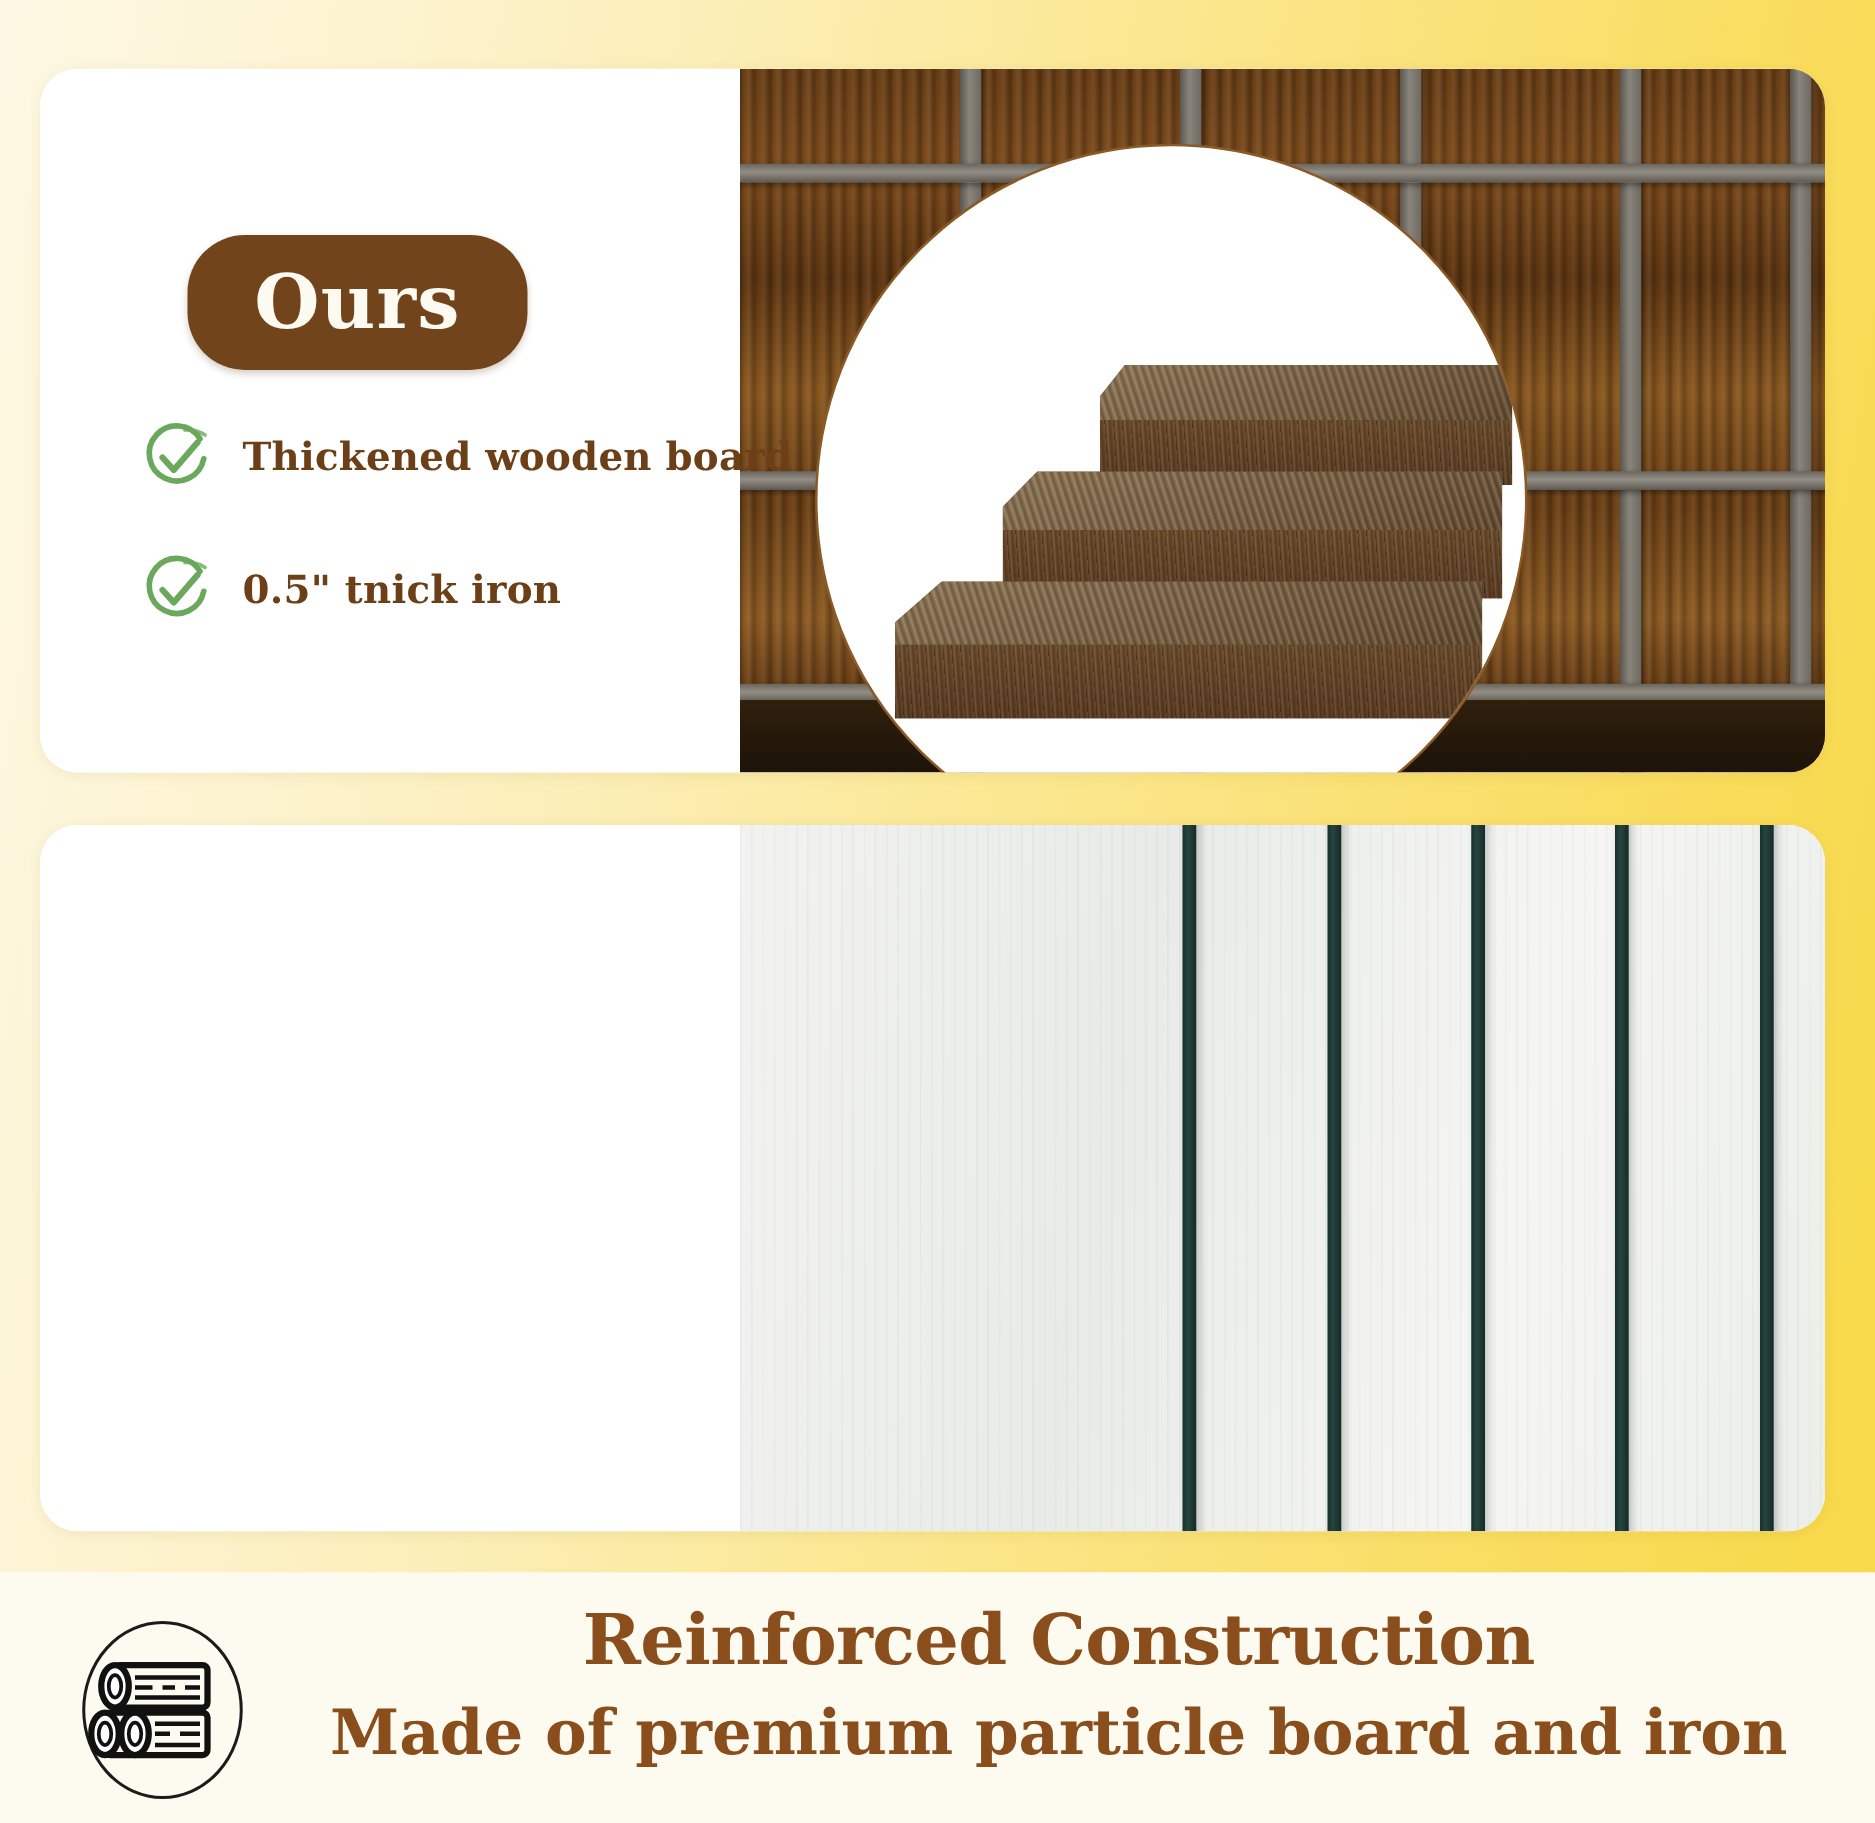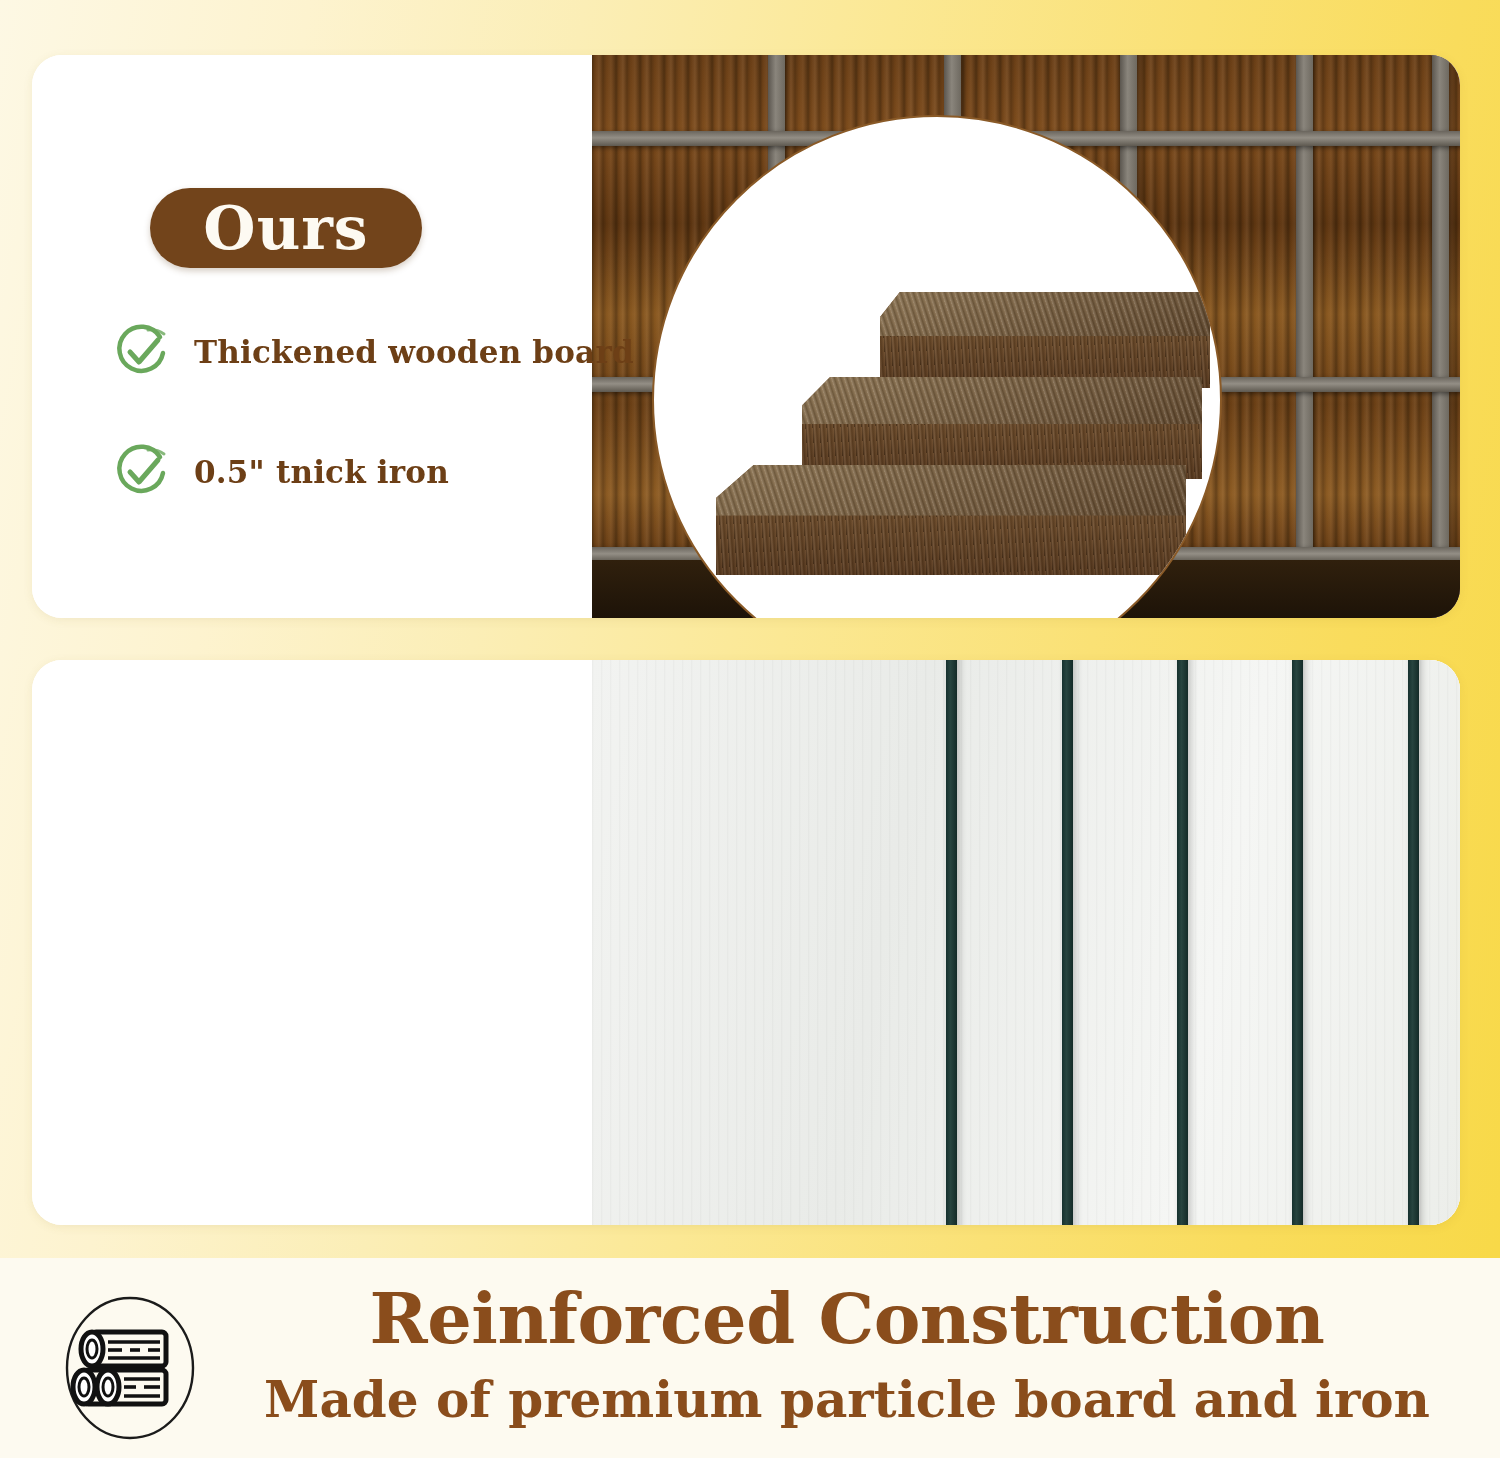--- a/index.html
+++ b/index.html
@@ -129,26 +129,26 @@
     position:absolute;
     background:#72441b;
     border-radius:46px;
     display:flex;align-items:center;justify-content:center;
     color:#fdfaf2;
     font-family:"DejaVu Serif", serif;
     font-weight:bold;
     letter-spacing:1px;
     box-shadow:0 3px 6px rgba(90,60,25,.25);
   }
-  #pill-ours  {left:118px; top:133px; width:272px; height:80px; font-size:60px;}
+  #pill-ours  {left:118px; top:133px; width:272px; height:108px; font-size:60px;}
 
   .bullet{
     position:absolute;display:flex;align-items:center;gap:22px;
   }
-  #b-ours-1  {left:82px;  top:268px;}
+  #b-ours-1  {left:82px;  top:282px;}
   #b-ours-2  {left:82px;  top:388px;}
 
   .bullet-text{
     font-family:"DejaVu Serif", serif;
     font-weight:bold;
     font-size:31px;
     color:#6d3f16;
     white-space:nowrap;
     letter-spacing:.2px;
   }
@@ -162,21 +162,21 @@
   #log-badge{
     position:absolute;left:60px;top:1292px;width:140px;height:152px;
   }
   #banner-text{
     position:absolute;left:222px;top:1285px;width:1250px;
     text-align:center;
   }
   #banner-title{
     font-family:"DejaVu Serif", serif;
     font-weight:bold;
-    font-size:70px;
+    font-size:56px;
     line-height:.98;
     color:#8a4d1c;
     letter-spacing:-.5px;
     white-space:nowrap;
   }
   #banner-sub{
     font-family:"DejaVu Serif", serif;
     font-weight:bold;
     font-size:50px;
     line-height:1.05;

